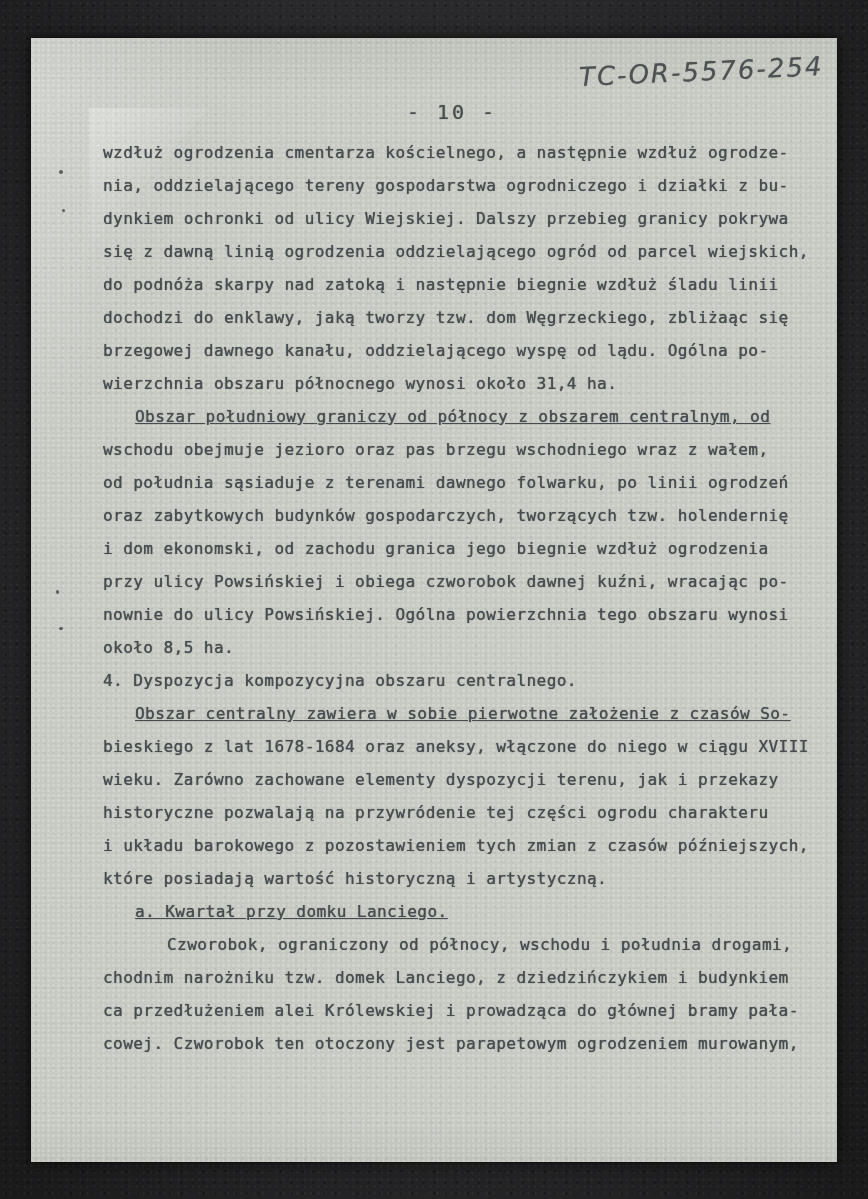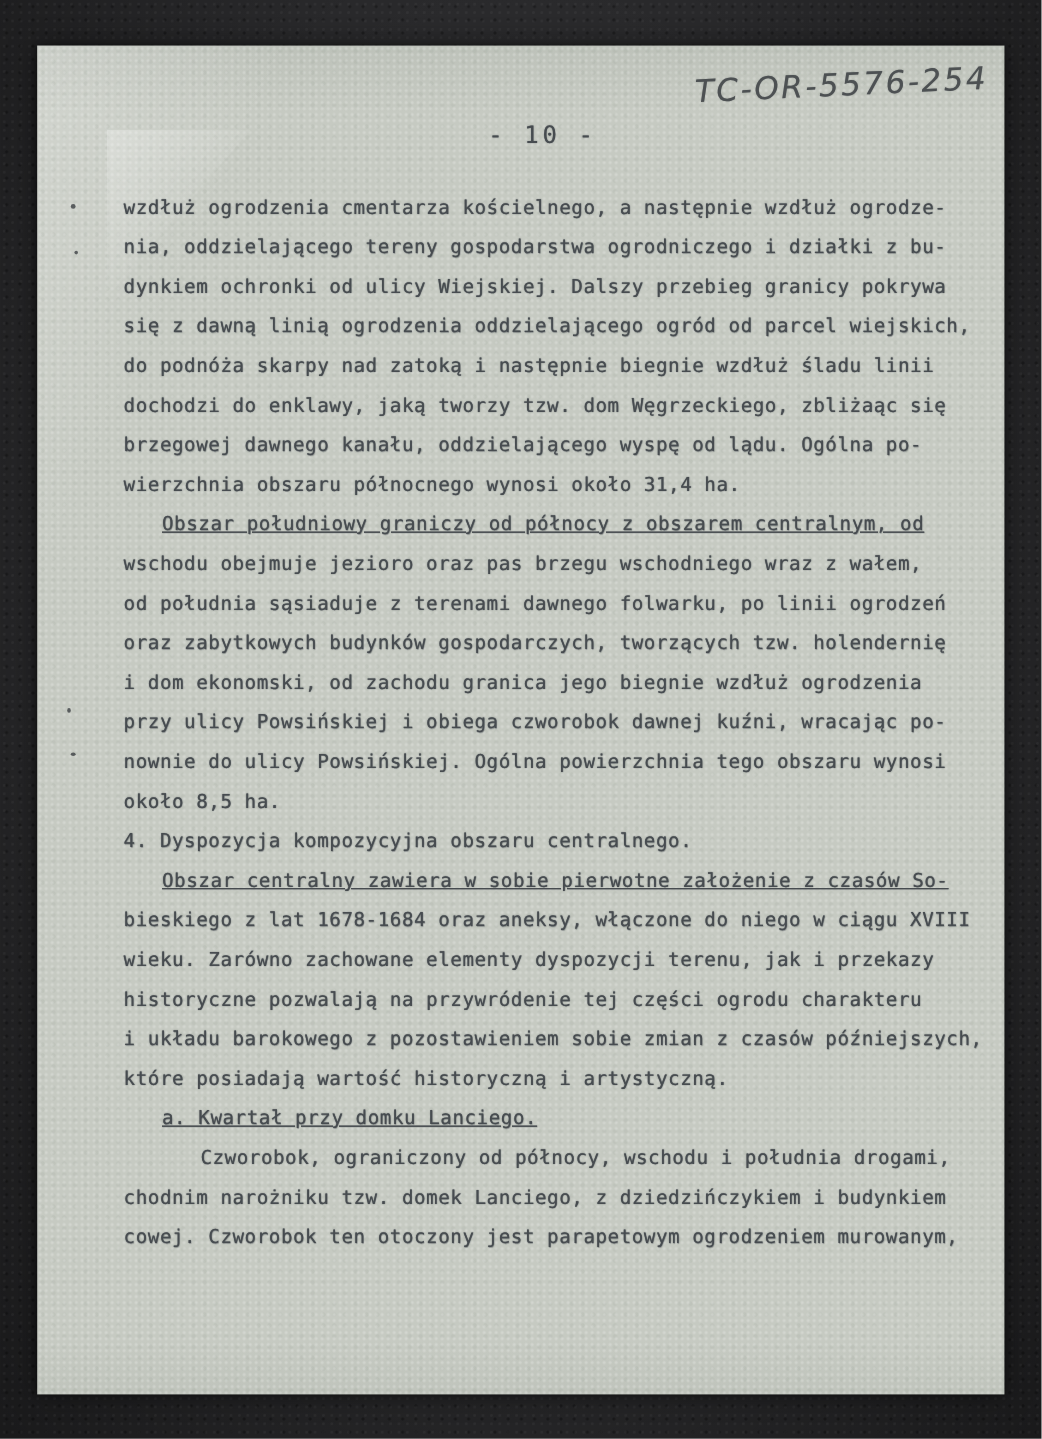--- a/index.html
+++ b/index.html
@@ -45,21 +45,21 @@
     text-shadow:0 0 1px rgba(77,81,83,0.6);
     white-space:nowrap;
   }
   .page-num{
     position:absolute;left:0;top:62px;width:100%;
     text-align:center;padding-left:36px;box-sizing:border-box;
     font-size:20px;letter-spacing:3px;color:#474c50;
     text-shadow:0 0 1px rgba(70,75,80,0.8);
   }
   .typed{
-    position:absolute;left:72px;top:118px;width:716px;
+    position:absolute;left:72px;top:98px;width:716px;
     font-size:16px;line-height:33px;letter-spacing:0.45px;
     color:#474c50;
     text-shadow:0 0 1px rgba(70,75,80,0.85), 0.4px 0.4px 0.6px rgba(70,75,80,0.35);
   }
   .typed .line{white-space:nowrap;height:33px;}
   .typed .ind-1{padding-left:32px;text-decoration:underline;}
   .typed .ind-2{padding-left:64px;}
   .speck{position:absolute;background:#3c4043;border-radius:50%;opacity:0.8;}
 </style>
 </head>
@@ -89,25 +89,26 @@
       <div class="line">oraz zabytkowych budynków gospodarczych, tworzących tzw. holendernię</div>
       <div class="line">i dom ekonomski, od zachodu granica jego biegnie wzdłuż ogrodzenia</div>
       <div class="line">przy ulicy Powsińskiej i obiega czworobok dawnej kuźni, wracając po-</div>
       <div class="line">nownie do ulicy Powsińskiej. Ogólna powierzchnia tego obszaru wynosi</div>
       <div class="line">około 8,5 ha.</div>
       <div class="line">4. Dyspozycja kompozycyjna obszaru centralnego.</div>
       <div class="line ind-1">Obszar centralny zawiera w sobie pierwotne założenie z czasów So-</div>
       <div class="line">bieskiego z lat 1678-1684 oraz aneksy, włączone do niego w ciągu XVIII</div>
       <div class="line">wieku. Zarówno zachowane elementy dyspozycji terenu, jak i przekazy</div>
       <div class="line">historyczne pozwalają na przywródenie tej części ogrodu charakteru</div>
-      <div class="line">i układu barokowego z pozostawieniem sobie zmian z czasów późniejszych,</div>
+      <div class="line">i układu barokowego z pozostawieniem tych zmian z czasów późniejszych,</div>
       <div class="line">które posiadają wartość historyczną i artystyczną.</div>
       <div class="line ind-1">a. Kwartał przy domku Lanciego.</div>
       <div class="line ind-2">Czworobok, ograniczony od północy, wschodu i południa drogami,</div>
       <div class="line">chodnim narożniku tzw. domek Lanciego, z dziedzińczykiem i budynkiem</div>
+      <div class="line">ca przedłużeniem alei Królewskiej i prowadząca do głównej bramy pała-</div>
       <div class="line">cowej. Czworobok ten otoczony jest parapetowym ogrodzeniem murowanym,</div>
     </div>
 
   <div class="speck" style="left:28px;top:132px;width:4px;height:4px;"></div>
   <div class="speck" style="left:31px;top:171px;width:3px;height:3px;"></div>
   <div class="speck" style="left:25px;top:552px;width:3px;height:4px;"></div>
   <div class="speck" style="left:28px;top:589px;width:4px;height:3px;"></div>
 </div>
 
 </body></html>

